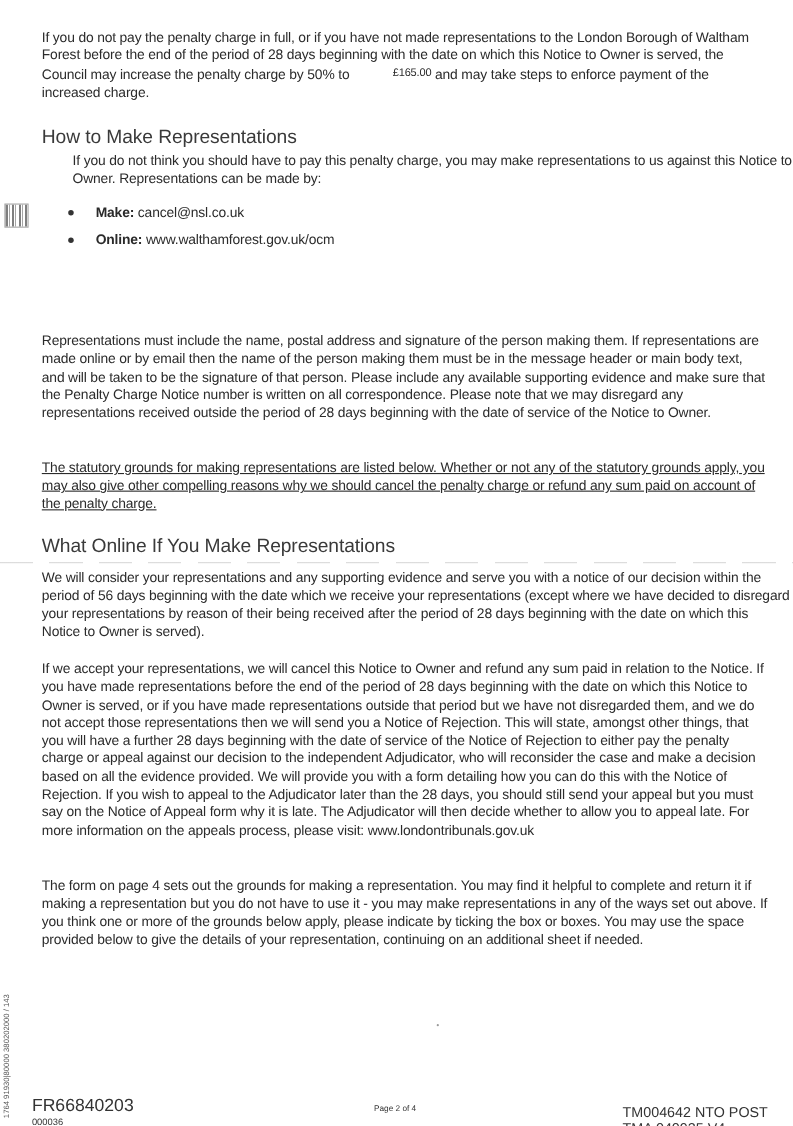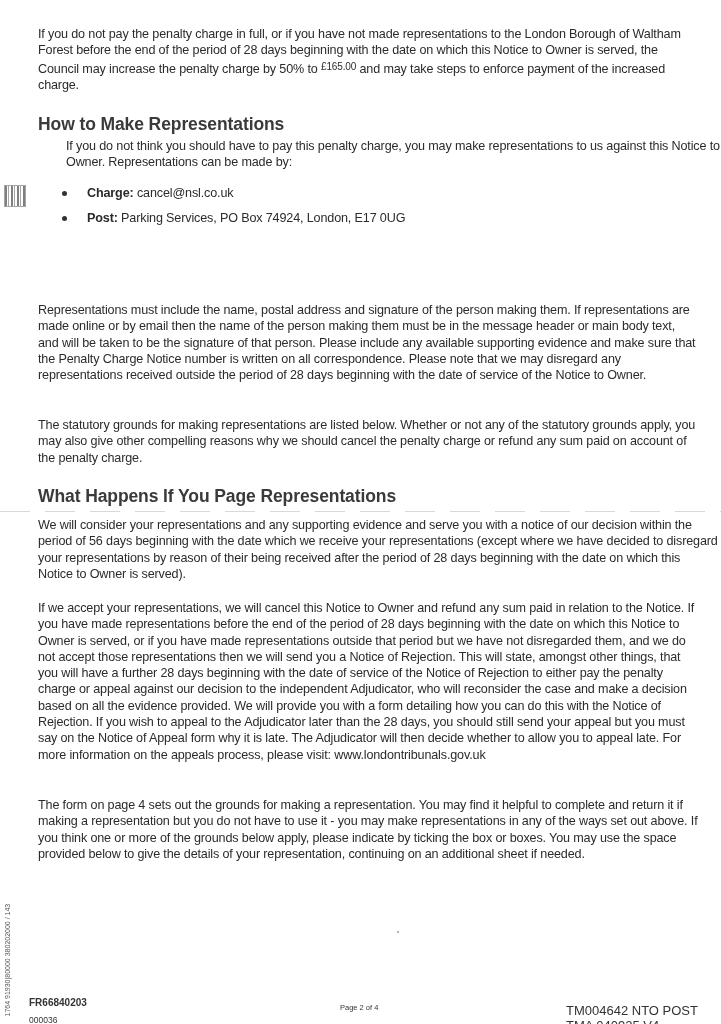--- a/index.html
+++ b/index.html
@@ -7,23 +7,23 @@
       width: 721px; height: 1024px; position: relative; overflow: hidden;
       font-family: "Liberation Sans", sans-serif; color: #2a2a2a;
     }
     .p {
       position: absolute; left: 38px; width: 660px;
       font-size: 12.6px; line-height: 16.3px; letter-spacing: -0.15px;
       color: #2b2b2b;
     }
     .h {
       position: absolute; left: 38px;
-      font-size: 17.5px; font-weight: bold; color: #3a3a3a; letter-spacing: -0.1px;
+      font-size: 17.5px; font-weight: normal; color: #3a3a3a; letter-spacing: -0.1px;
     }
-    .sup-amt { font-size: 10px; vertical-align: 3px; }
+    .sup-amt { font-size: 10px; vertical-align: 3px; margin-left: 36px; }
     .bullets { position: absolute; left: 62px; top: 185px; width: 600px; }
     .bullet { position: relative; padding-left: 25px; font-size: 12.6px; line-height: 16.3px; color: #2b2b2b; letter-spacing: -0.15px; }
     .bullet .dot { position: absolute; left: 0; top: 6px; width: 5px; height: 5px; border-radius: 50%; background: #333; }
     .bullet b { color: #2a2a2a; }
     .b1 { margin-bottom: 9px; }
     .b2 { margin-bottom: 9px; }
     .barcode {
       position: absolute; left: 4px; top: 185px; width: 20px; height: 20px;
       background:
         repeating-linear-gradient(90deg, #555 0 2px, #fff 2px 3px, #888 3px 4px, #fff 4px 6px),
@@ -34,55 +34,55 @@
       position: absolute; left: 0; top: 511px; width: 721px; height: 1px;
       background: repeating-linear-gradient(90deg, #c8c8c8 0 30px, transparent 30px 45px);
       opacity: 0.7;
     }
     .side-code {
       position: absolute; left: -58px; top: 948px; width: 130px;
       transform: rotate(-90deg); transform-origin: center;
       font-size: 7px; color: #555; white-space: nowrap;
     }
     .foot { position: absolute; font-size: 9.5px; color: #333; }
-    .foot-ref { left: 29px; top: 997px; font-size: 10px; font-weight: bold; }
+    .foot-ref { left: 29px; top: 997px; font-size: 16px; }
     .foot-seq { left: 29px; top: 1015px; font-size: 8.5px; }
     .foot-page { left: 340px; top: 1003px; font-size: 7.5px; }
     .foot-tm { left: 566px; top: 1003px; font-size: 13px; }
     .speck { position: absolute; left: 397px; top: 931px; width: 2px; height: 2px; background: #999; border-radius: 50%; }
   </style>
 </head>
 <body>
 
 <div class="p" style="top:26px;">
   <span>If you do not pay the penalty charge in full, or if you have not made representations to the London Borough of Waltham Forest before the end of the period of 28 days beginning with the date on which this Notice to Owner is served, the Council may increase the penalty charge by 50% to </span><span class="sup-amt">£165.00</span><span>  and may take steps to enforce payment of the increased charge.</span>
 </div>
 
 <div class="h" style="top:114px;">How to Make Representations</div>
 <div class="p" style="top:138px;margin-left:28px;">If you do not think you should have to pay this penalty charge, you may make representations to us against this Notice to Owner. Representations can be made by:</div>
 
 <div class="barcode"></div>
 
 <div class="bullets">
   <div class="bullet b1">
     <span class="dot"></span>
-    <b>Charge:</b>
+    <b>Make:</b>
     <span>cancel@nsl.co.uk</span><br>
   </div>
-  <div class="bullet">
+  <div class="bullet b2">
     <span class="dot"></span>
-    <b>Post:</b>
-    <span>Parking Services, PO Box 74924, London, E17 0UG</span>
+    <b>Online:</b>
+    <span>www.walthamforest.gov.uk/ocm</span>
   </div>
 </div>
 
 <div class="p" style="top:302px;">Representations must include the name, postal address and signature of the person making them. If representations are made online or by email then the name of the person making them must be in the message header or main body text, and will be taken to be the signature of that person. Please include any available supporting evidence and make sure that the Penalty Charge Notice number is written on all correspondence. Please note that we may disregard any representations received outside the period of 28 days beginning with the date of service of the Notice to Owner.</div>
-<div class="p" style="top:417px;">The statutory grounds for making representations are listed below. Whether or not any of the statutory grounds apply, you may also give other compelling reasons why we should cancel the penalty charge or refund any sum paid on account of the penalty charge.</div>
+<div class="p" style="top:417px;text-decoration:underline;">The statutory grounds for making representations are listed below. Whether or not any of the statutory grounds apply, you may also give other compelling reasons why we should cancel the penalty charge or refund any sum paid on account of the penalty charge.</div>
 
-<div class="h" style="top:486px;">What Happens If You Page Representations</div>
+<div class="h" style="top:486px;">What Online If You Make Representations</div>
 <div class="scan-line"></div>
 <div class="p" style="top:517px;width:680px;">We will consider your representations and any supporting evidence and serve you with a notice of our decision within the period of 56 days beginning with the date which we receive your representations (except where we have decided to disregard your representations by reason of their being received after the period of 28 days beginning with the date on which this Notice to Owner is served).</div>
 <div class="p" style="top:600px;width:665px;">If we accept your representations, we will cancel this Notice to Owner and refund any sum paid in relation to the Notice. If you have made representations before the end of the period of 28 days beginning with the date on which this Notice to Owner is served, or if you have made representations outside that period but we have not disregarded them, and we do not accept those representations then we will send you a Notice of Rejection. This will state, amongst other things, that you will have a further 28 days beginning with the date of service of the Notice of Rejection to either pay the penalty charge or appeal against our decision to the independent Adjudicator, who will reconsider the case and make a decision based on all the evidence provided. We will provide you with a form detailing how you can do this with the Notice of Rejection. If you wish to appeal to the Adjudicator later than the 28 days, you should still send your appeal but you must say on the Notice of Appeal form why it is late. The Adjudicator will then decide whether to allow you to appeal late. For more information on the appeals process, please visit: www.londontribunals.gov.uk</div>
 <div class="p" style="top:797px;width:665px;">The form on page 4 sets out the grounds for making a representation. You may find it helpful to complete and return it if making a representation but you do not have to use it - you may make representations in any of the ways set out above. If you think one or more of the grounds below apply, please indicate by ticking the box or boxes. You may use the space provided below to give the details of your representation, continuing on an additional sheet if needed.</div>
 
 <div class="speck"></div>
 
 <div class="side-code">1764 91930|80000 380202000 / 143</div>
 <div class="foot foot-ref">FR66840203</div>
 <div class="foot foot-seq">000036</div>

